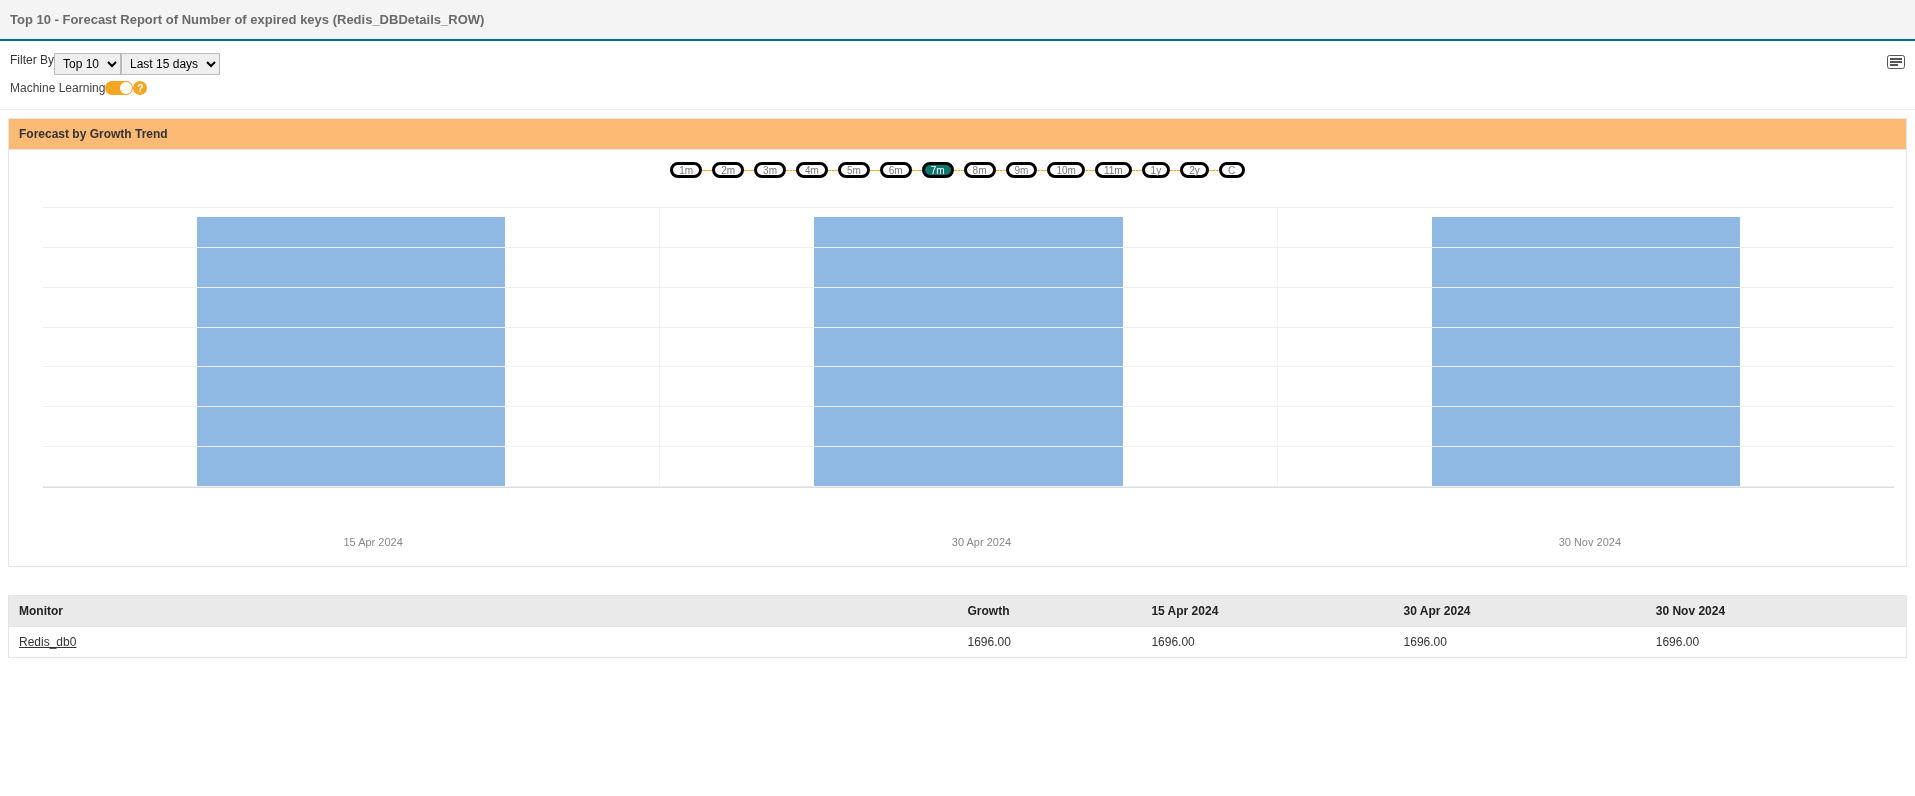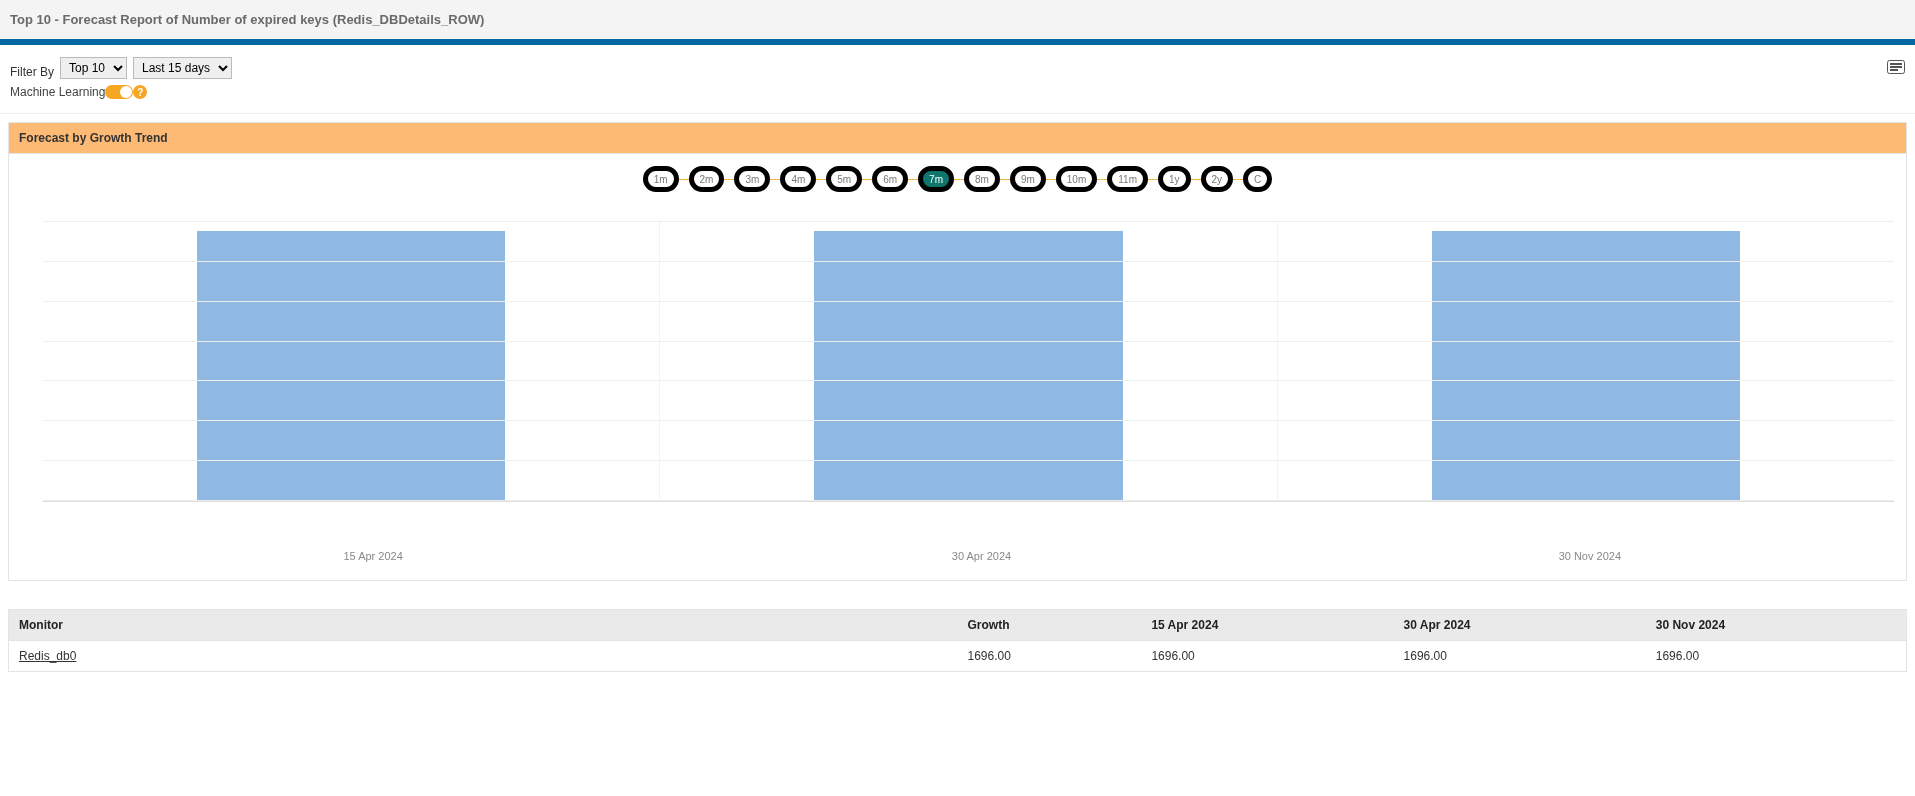--- a/index.html
+++ b/index.html
@@ -5,31 +5,30 @@
   * { box-sizing: border-box; }
   body {
     margin: 0;
     font-family: Arial, Helvetica, sans-serif;
     font-size: 12px;
     color: #333;
     background: #fff;
   }
   .header-bar {
     background: #f4f4f4;
-    border-bottom: 6px solid #0369a1;
+    border-bottom: 2px solid #0369a1;
     padding: 12px 10px;
     font-size: 13px;
     font-weight: bold;
     color: #6a6a6a;
   }
   .controls-row {
     padding: 12px 10px 6px 10px;
     display: flex;
-    align-items: flex-end;
-    gap: 6px;
+    align-items: flex-start;
   }
   .controls-row .label { color: #333; }
   .controls-row select {
     font-size: 12px;
     padding: 2px 4px;
     border: 1px solid #bbb;
   }
   .right-icon {
     margin-left: auto;
     font-size: 18px;
@@ -77,23 +76,23 @@
     justify-content: center;
     align-items: center;
     gap: 0;
     margin-bottom: 30px;
     position: relative;
   }
   .range-pills .connector {
     width: 10px; height: 0; border-top: 1px dashed #f5a623;
   }
   .pill {
-    min-width: 26px; height: 26px;
+    min-width: 26px; height: 16px;
     border-radius: 13px;
-    border: 5px solid #000000;
+    border: 3px solid #000000;
     background: #fff;
     color: #777;
     font-size: 10px;
     display: flex; align-items: center; justify-content: center;
     padding: 0 6px;
     cursor: pointer;
   }
   .pill.active { background: #0f766e; color: #fff; }
   .chart-area {
     display: flex;

